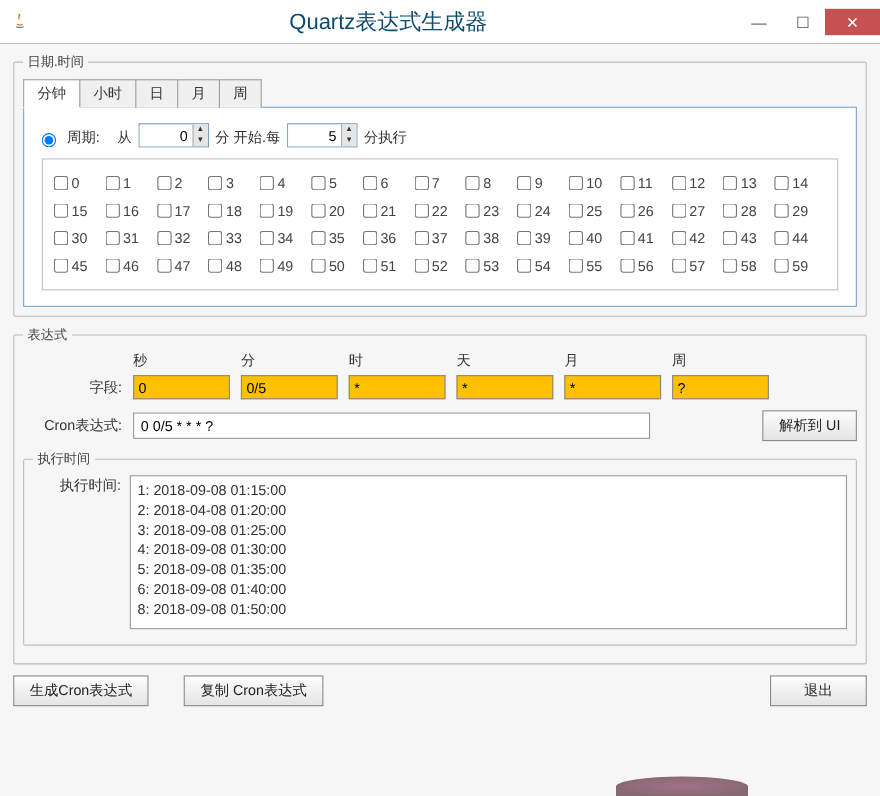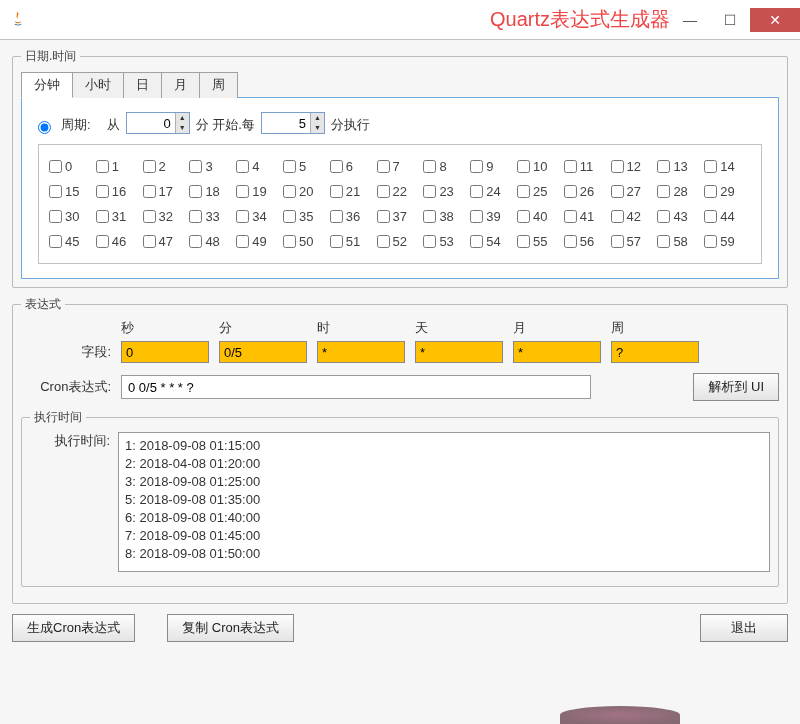--- a/index.html
+++ b/index.html
@@ -1,21 +1,21 @@
 <!DOCTYPE html>
 <html><head>
 <meta charset="utf-8">
 <style>
 * { box-sizing: border-box; margin: 0; padding: 0; font-family: "Microsoft YaHei", Arial, sans-serif; }
 body { background: #f0f0f0; width: 800px; height: 724px; overflow: hidden; position: relative; }
 .bg-frag1 { position:absolute; top:0; left:320px; color:#d00; font-weight:bold; font-size:16px; letter-spacing:2px; }
 .titlebar { background:#fff; height:40px; display:flex; align-items:center; border-bottom:1px solid #c0c0c0; position:relative; }
 .app-icon { width:20px; height:20px; margin:0 8px; display:flex; align-items:center; justify-content:center; }
 .app-icon svg { width:18px; height:18px; }
-.title-text { flex:1; text-align:right; font-size:20px; color:#ef4444; }
+.title-text { flex:1; text-align:center; font-size:20px; color:#0c4a6e; }
 .win-btns { display:flex; }
 .win-btn { width:40px; height:24px; display:flex; align-items:center; justify-content:center; color:#555; font-size:14px; cursor:default; }
 .win-close { background:#c75050; color:#fff; width:50px; }
 .content { padding:8px 12px 12px 12px; background:#f6f6f6; height:calc(100% - 40px); }
 fieldset { border:1px solid #bcbcbc; border-radius:2px; padding:6px 8px 8px 8px; margin-bottom:8px; }
 legend { font-size:12px; color:#444; padding:0 4px; }
 .tabs { display:flex; gap:0; margin-bottom:0; position:relative; top:1px; }
 .tab { border:1px solid #a0a0a0; border-bottom:none; padding:3px 12px; font-size:13px; background:#f0f0f0; color:#333; cursor:default; margin-right:-1px; }
 .tab.active { background:#fff; border-bottom:1px solid #fff; position:relative; z-index:2; }
 .tab-body { border:1px solid #6fa8dc; background:#fff; padding:14px 16px; }
@@ -202,23 +202,23 @@
     </div>
 
     <fieldset style="margin-top:8px">
       <legend>执行时间</legend>
       <div class="exec-row" style="align-items:flex-start">
         <label>执行时间:</label>
         <div class="list-box" id="timeslist">
           <div class="line">1: 2018-09-08 01:15:00</div>
             <div class="line">2: 2018-04-08 01:20:00</div>
             <div class="line">3: 2018-09-08 01:25:00</div>
+            <div class="line">4: 2018-09-08 01:30:00</div>
             <div class="line">5: 2018-09-08 01:35:00</div>
             <div class="line">6: 2018-09-08 01:40:00</div>
-            <div class="line">7: 2018-09-08 01:45:00</div>
             <div class="line">8: 2018-09-08 01:50:00</div>
         </div>
       </div>
     </fieldset>
   </fieldset>
 
   <div class="bottom-btns">
     <button class="btn">生成Cron表达式</button>
     <button class="btn">复制 Cron表达式</button>
     <div class="spacer"></div>

